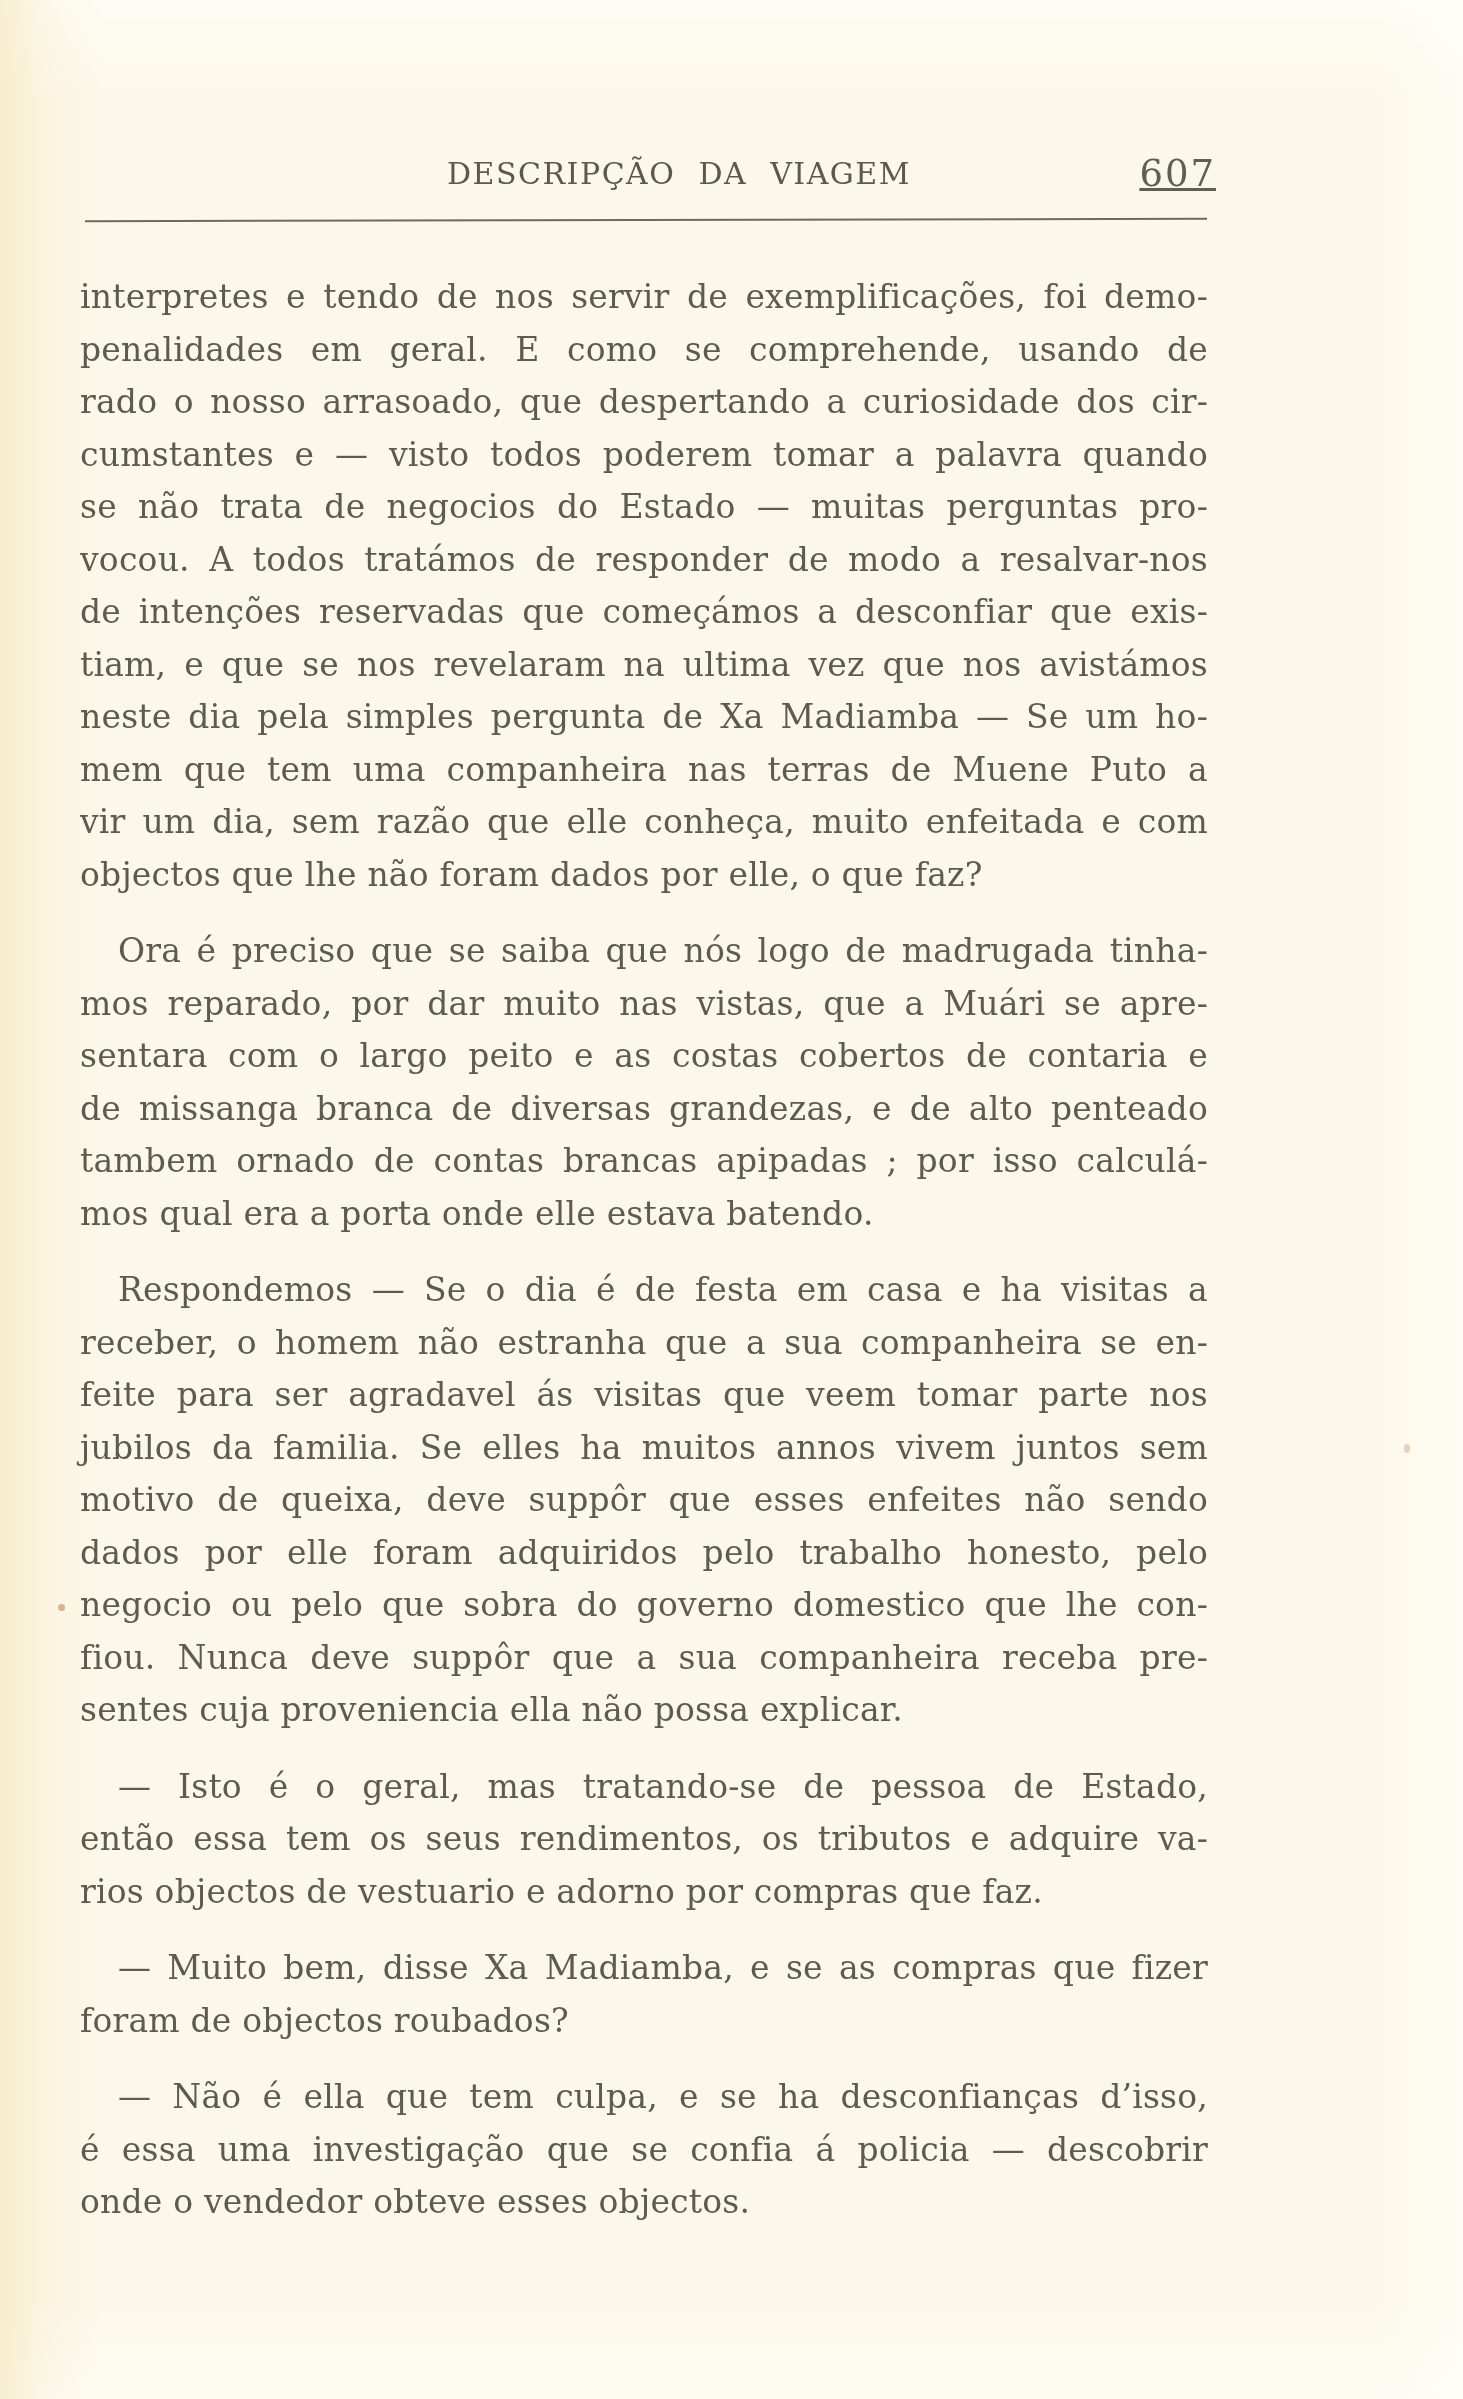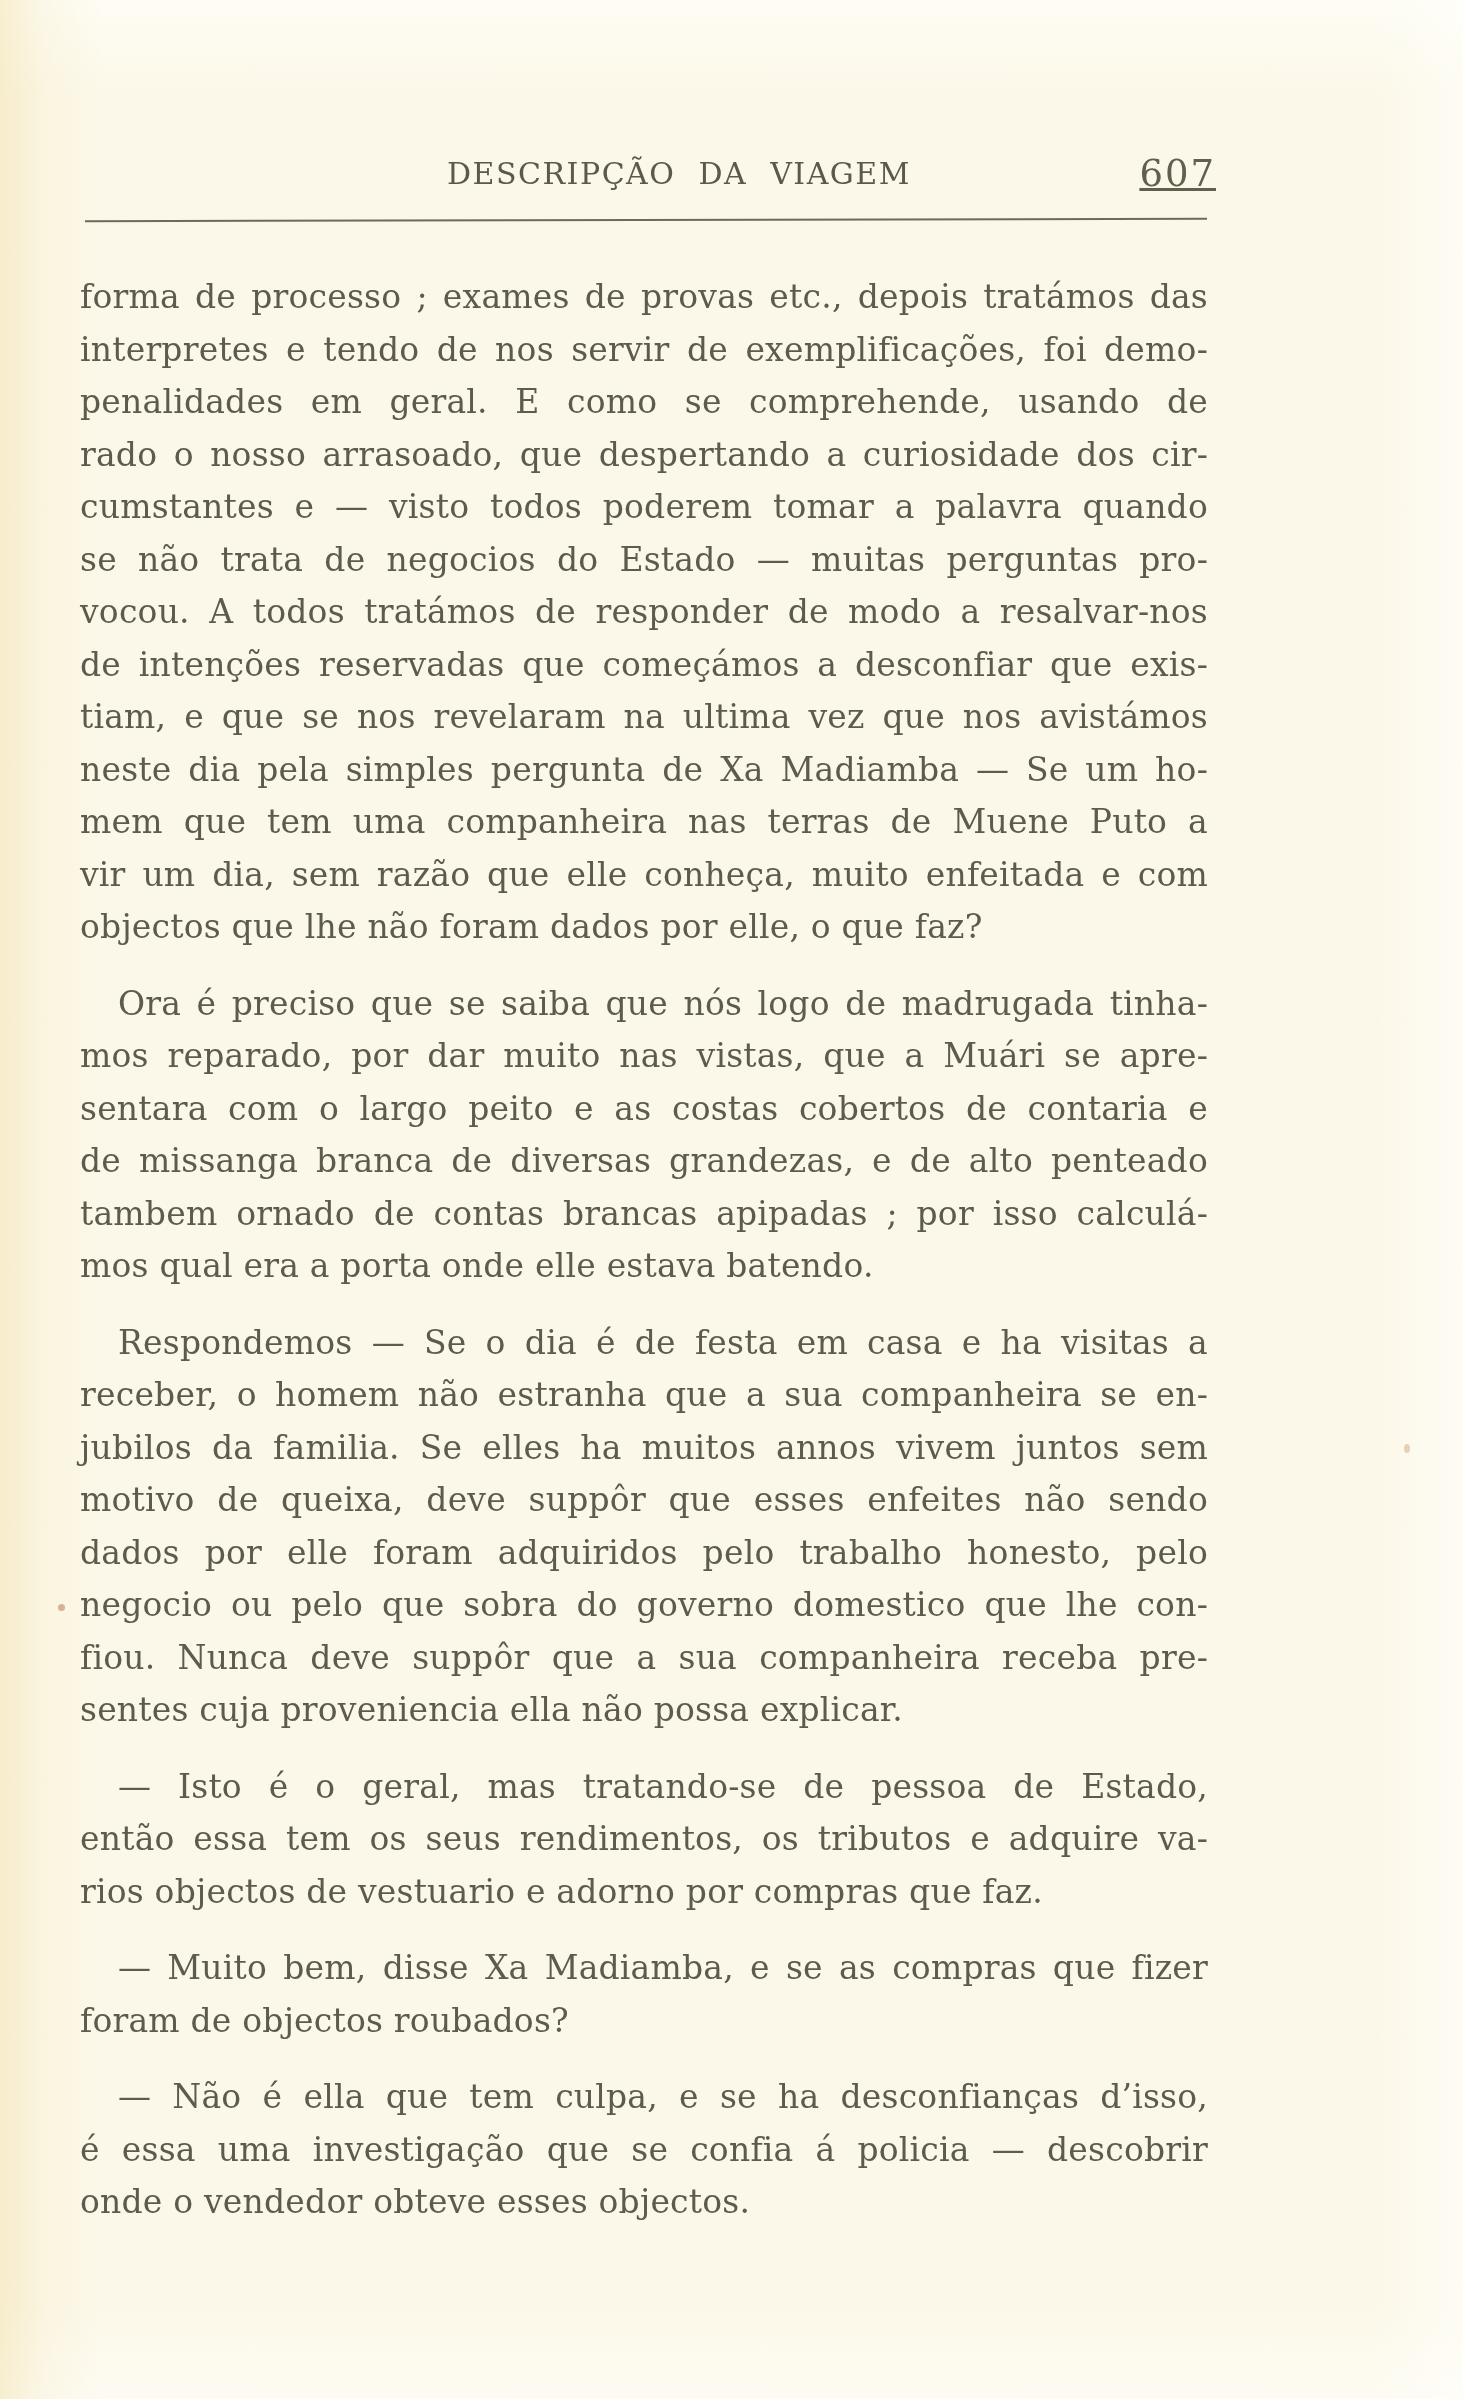--- a/index.html
+++ b/index.html
@@ -106,21 +106,20 @@
 
 <div class="page">
   <div class="running-header">
     <div class="header-title">DESCRIPÇÃO DA VIAGEM</div>
     <div class="page-number">607</div>
   </div>
   <div class="header-rule"></div>
 
   <div class="text-block">
       <div class="paragraph">
-        <div class="line">forma de processo ; exames de provas etc., depois tratámos das</div>
         <div class="line">interpretes e tendo de nos servir de exemplificações, foi demo-</div>
         <div class="line">penalidades em geral. E como se comprehende, usando de</div>
         <div class="line">rado o nosso arrasoado, que despertando a curiosidade dos cir-</div>
         <div class="line">cumstantes e — visto todos poderem tomar a palavra quando</div>
         <div class="line">se não trata de negocios do Estado — muitas perguntas pro-</div>
         <div class="line">vocou. A todos tratámos de responder de modo a resalvar-nos</div>
         <div class="line">de intenções reservadas que começámos a desconfiar que exis-</div>
         <div class="line">tiam, e que se nos revelaram na ultima vez que nos avistámos</div>
         <div class="line">neste dia pela simples pergunta de Xa Madiamba — Se um ho-</div>
         <div class="line">mem que tem uma companheira nas terras de Muene Puto a</div>
@@ -131,20 +130,21 @@
         <div class="line indent">Ora é preciso que se saiba que nós logo de madrugada tinha-</div>
         <div class="line">mos reparado, por dar muito nas vistas, que a Muári se apre-</div>
         <div class="line">sentara com o largo peito e as costas cobertos de contaria e</div>
         <div class="line">de missanga branca de diversas grandezas, e de alto penteado</div>
         <div class="line">tambem ornado de contas brancas apipadas ; por isso calculá-</div>
         <div class="line last">mos qual era a porta onde elle estava batendo.</div>
       </div>
       <div class="paragraph">
         <div class="line indent">Respondemos — Se o dia é de festa em casa e ha visitas a</div>
         <div class="line">receber, o homem não estranha que a sua companheira se en-</div>
+        <div class="line">feite para ser agradavel ás visitas que veem tomar parte nos</div>
         <div class="line">jubilos da familia. Se elles ha muitos annos vivem juntos sem</div>
         <div class="line">motivo de queixa, deve suppôr que esses enfeites não sendo</div>
         <div class="line">dados por elle foram adquiridos pelo trabalho honesto, pelo</div>
         <div class="line">negocio ou pelo que sobra do governo domestico que lhe con-</div>
         <div class="line">fiou. Nunca deve suppôr que a sua companheira receba pre-</div>
         <div class="line last">sentes cuja proveniencia ella não possa explicar.</div>
       </div>
       <div class="paragraph">
         <div class="line indent">— Isto é o geral, mas tratando-se de pessoa de Estado,</div>
         <div class="line">então essa tem os seus rendimentos, os tributos e adquire va-</div>

